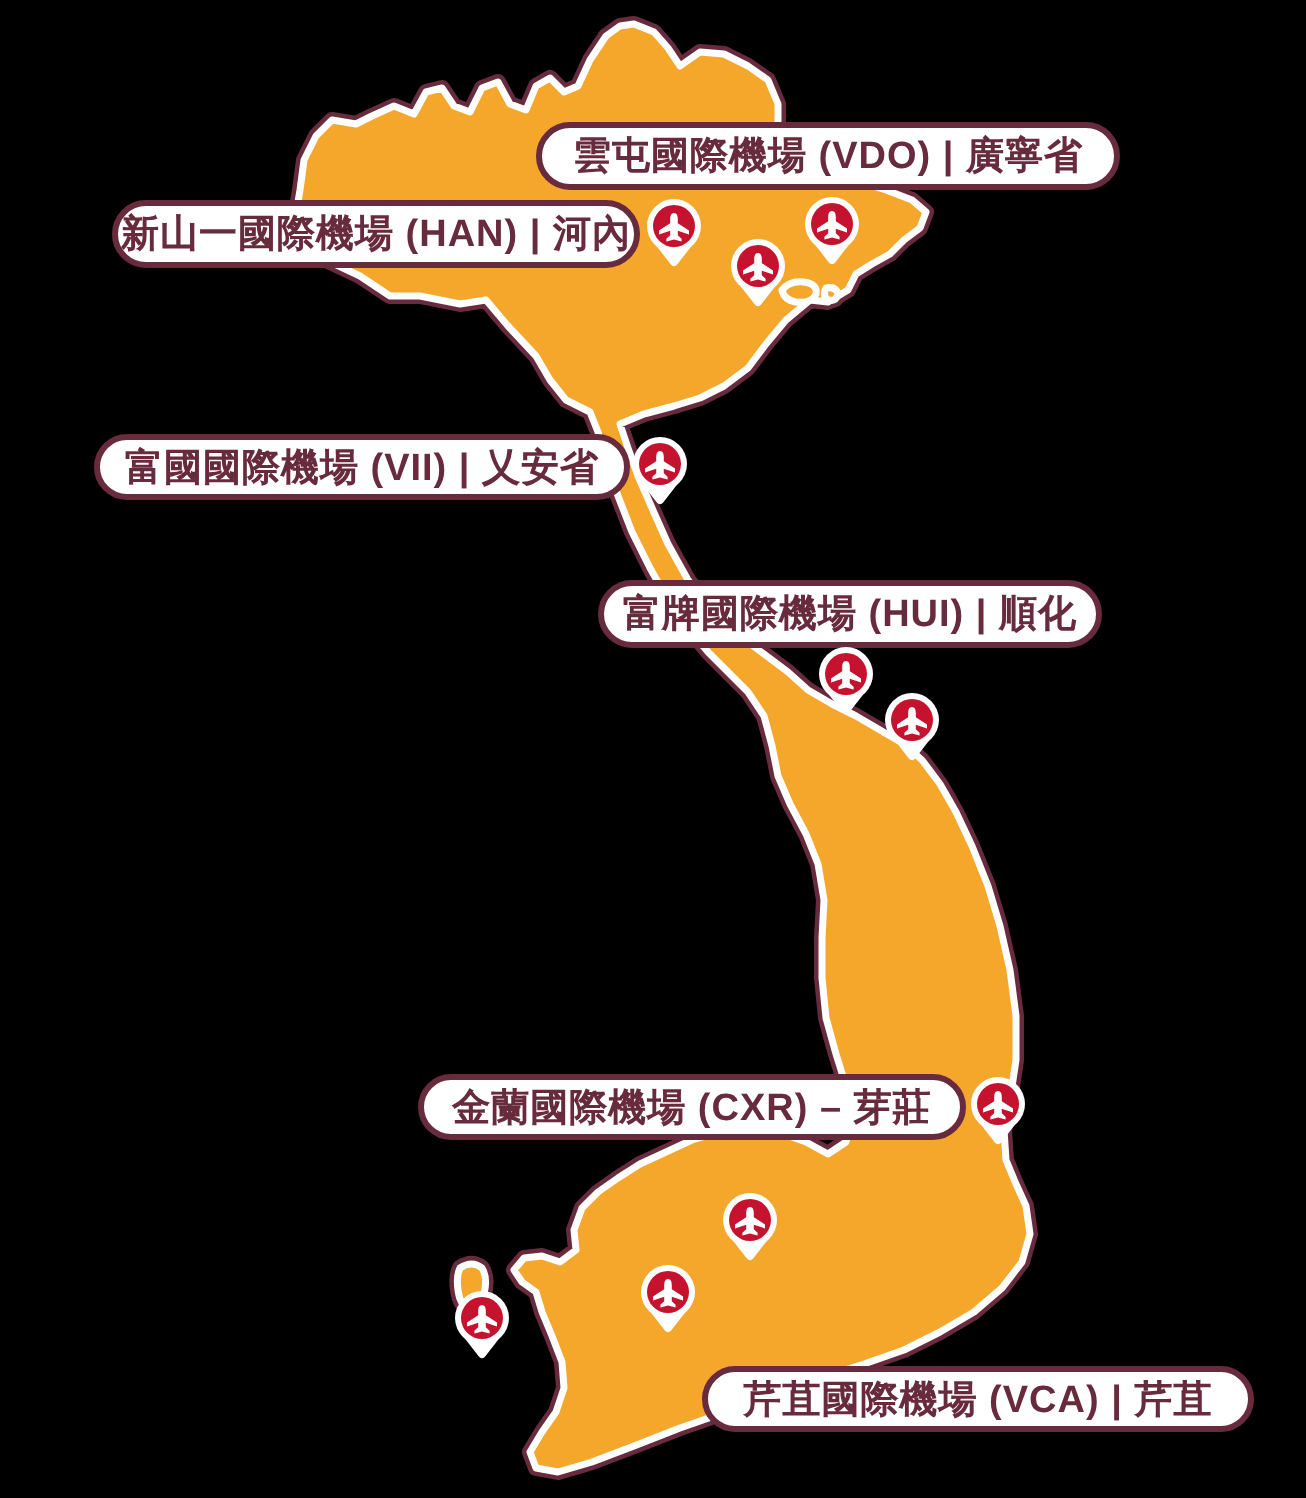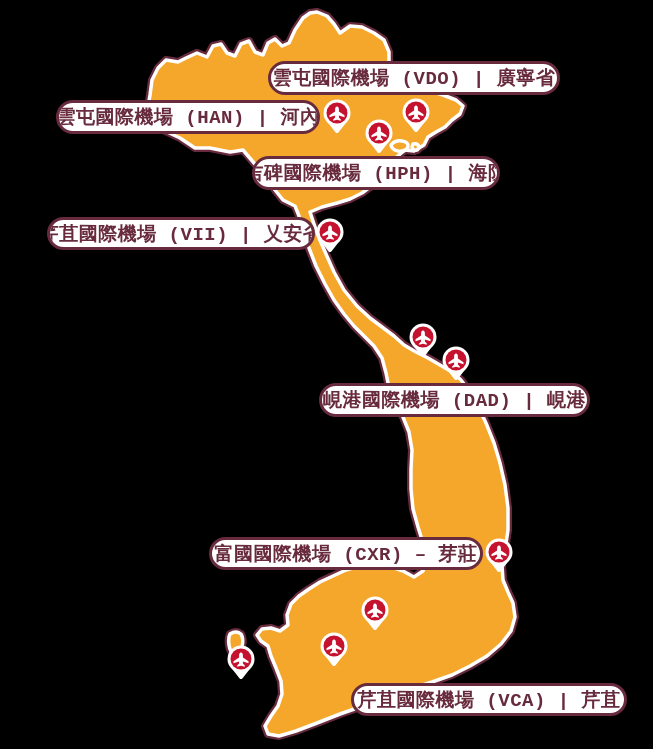--- a/index.html
+++ b/index.html
@@ -6,21 +6,21 @@
     margin: 0;
     padding: 0;
     background: #000000;
   }
   .stage {
     position: relative;
     width: 627px;
     height: 749px;
     background: #000000;
     overflow: hidden;
-    font-family: Liberation Mono, monospace;
+    font-family: Liberation Sans, sans-serif;
   }
   .map-svg {
     position: absolute;
     left: 0;
     top: 0;
   }
   .airport-label {
     position: absolute;
     box-sizing: border-box;
     display: flex;
@@ -84,25 +84,24 @@
 
     <g fill="#F5A72B" stroke="#FFFFFF" stroke-width="3.5" stroke-linejoin="round">
       <use href="#vn"></use>
         <use href="#vn-islet1"></use>
         <use href="#vn-islet2"></use>
         <use href="#vn-phuquoc"></use>
     </g>
   </svg>
 
   <div class="airport-label" style="left:268px; top:61px;  width:292px; height:34px;">雲屯國際機場 (VDO) | 廣寧省</div>
-  <div class="airport-label" style="left:56px;  top:100px; width:264px; height:34px;">雲屯國際機場 (HAN) | 河內</div>
-  <div class="airport-label" style="left:252px; top:156px; width:248px; height:34px;">吉碑國際機場 (HPH) | 海防</div>
-  <div class="airport-label" style="left:47px;  top:217px; width:268px; height:33px;">芹苴國際機場 (VII) | 乂安省</div>
-  <div class="airport-label" style="left:319px; top:383px; width:271px; height:34px;">峴港國際機場 (DAD) | 峴港</div>
-  <div class="airport-label" style="left:209px; top:537px; width:274px; height:33px;">富國國際機場 (CXR) – 芽莊</div>
+  <div class="airport-label" style="left:56px;  top:100px; width:264px; height:34px;">新山一國際機場 (HAN) | 河內</div>
+  <div class="airport-label" style="left:47px;  top:217px; width:268px; height:33px;">富國國際機場 (VII) | 乂安省</div>
+  <div class="airport-label" style="left:299px; top:290px; width:252px; height:34px;">富牌國際機場 (HUI) | 順化</div>
+  <div class="airport-label" style="left:209px; top:537px; width:274px; height:33px;">金蘭國際機場 (CXR) – 芽莊</div>
   <div class="airport-label" style="left:351px; top:635px; width:276px; height:33px;margin-top:48px;">芹苴國際機場 (VCA) | 芹苴</div>
 
   <svg class="pin" style="left:320px; top:98px;" viewBox="0 0 34 42">
     <path d="M10,24 L17,33 L24,24 Z" fill="#FFFFFF" stroke="#FFFFFF" stroke-width="4" stroke-linejoin="round"></path>
     <circle cx="17" cy="15" r="13.5" fill="#FFFFFF"></circle>
     <circle cx="17" cy="15" r="10.5" fill="#C5122F"></circle>
     <path fill="#FFFFFF" transform="translate(17,15)" d="M0,-6.5 C1.4,-6.5 1.9,-5 1.9,-3.6 L1.9,-1.4 L7.5,2.2 L7.5,4.2 L1.9,2.4 L1.9,4.6 L3.8,6.4 L3.8,7.8 L0,6.8 L-3.8,7.8 L-3.8,6.4 L-1.9,4.6 L-1.9,2.4 L-7.5,4.2 L-7.5,2.2 L-1.9,-1.4 L-1.9,-3.6 C-1.9,-5 -1.4,-6.5 0,-6.5 Z"></path>
   </svg>
 
   <svg class="pin" style="left:362px; top:118px;" viewBox="0 0 34 42">

